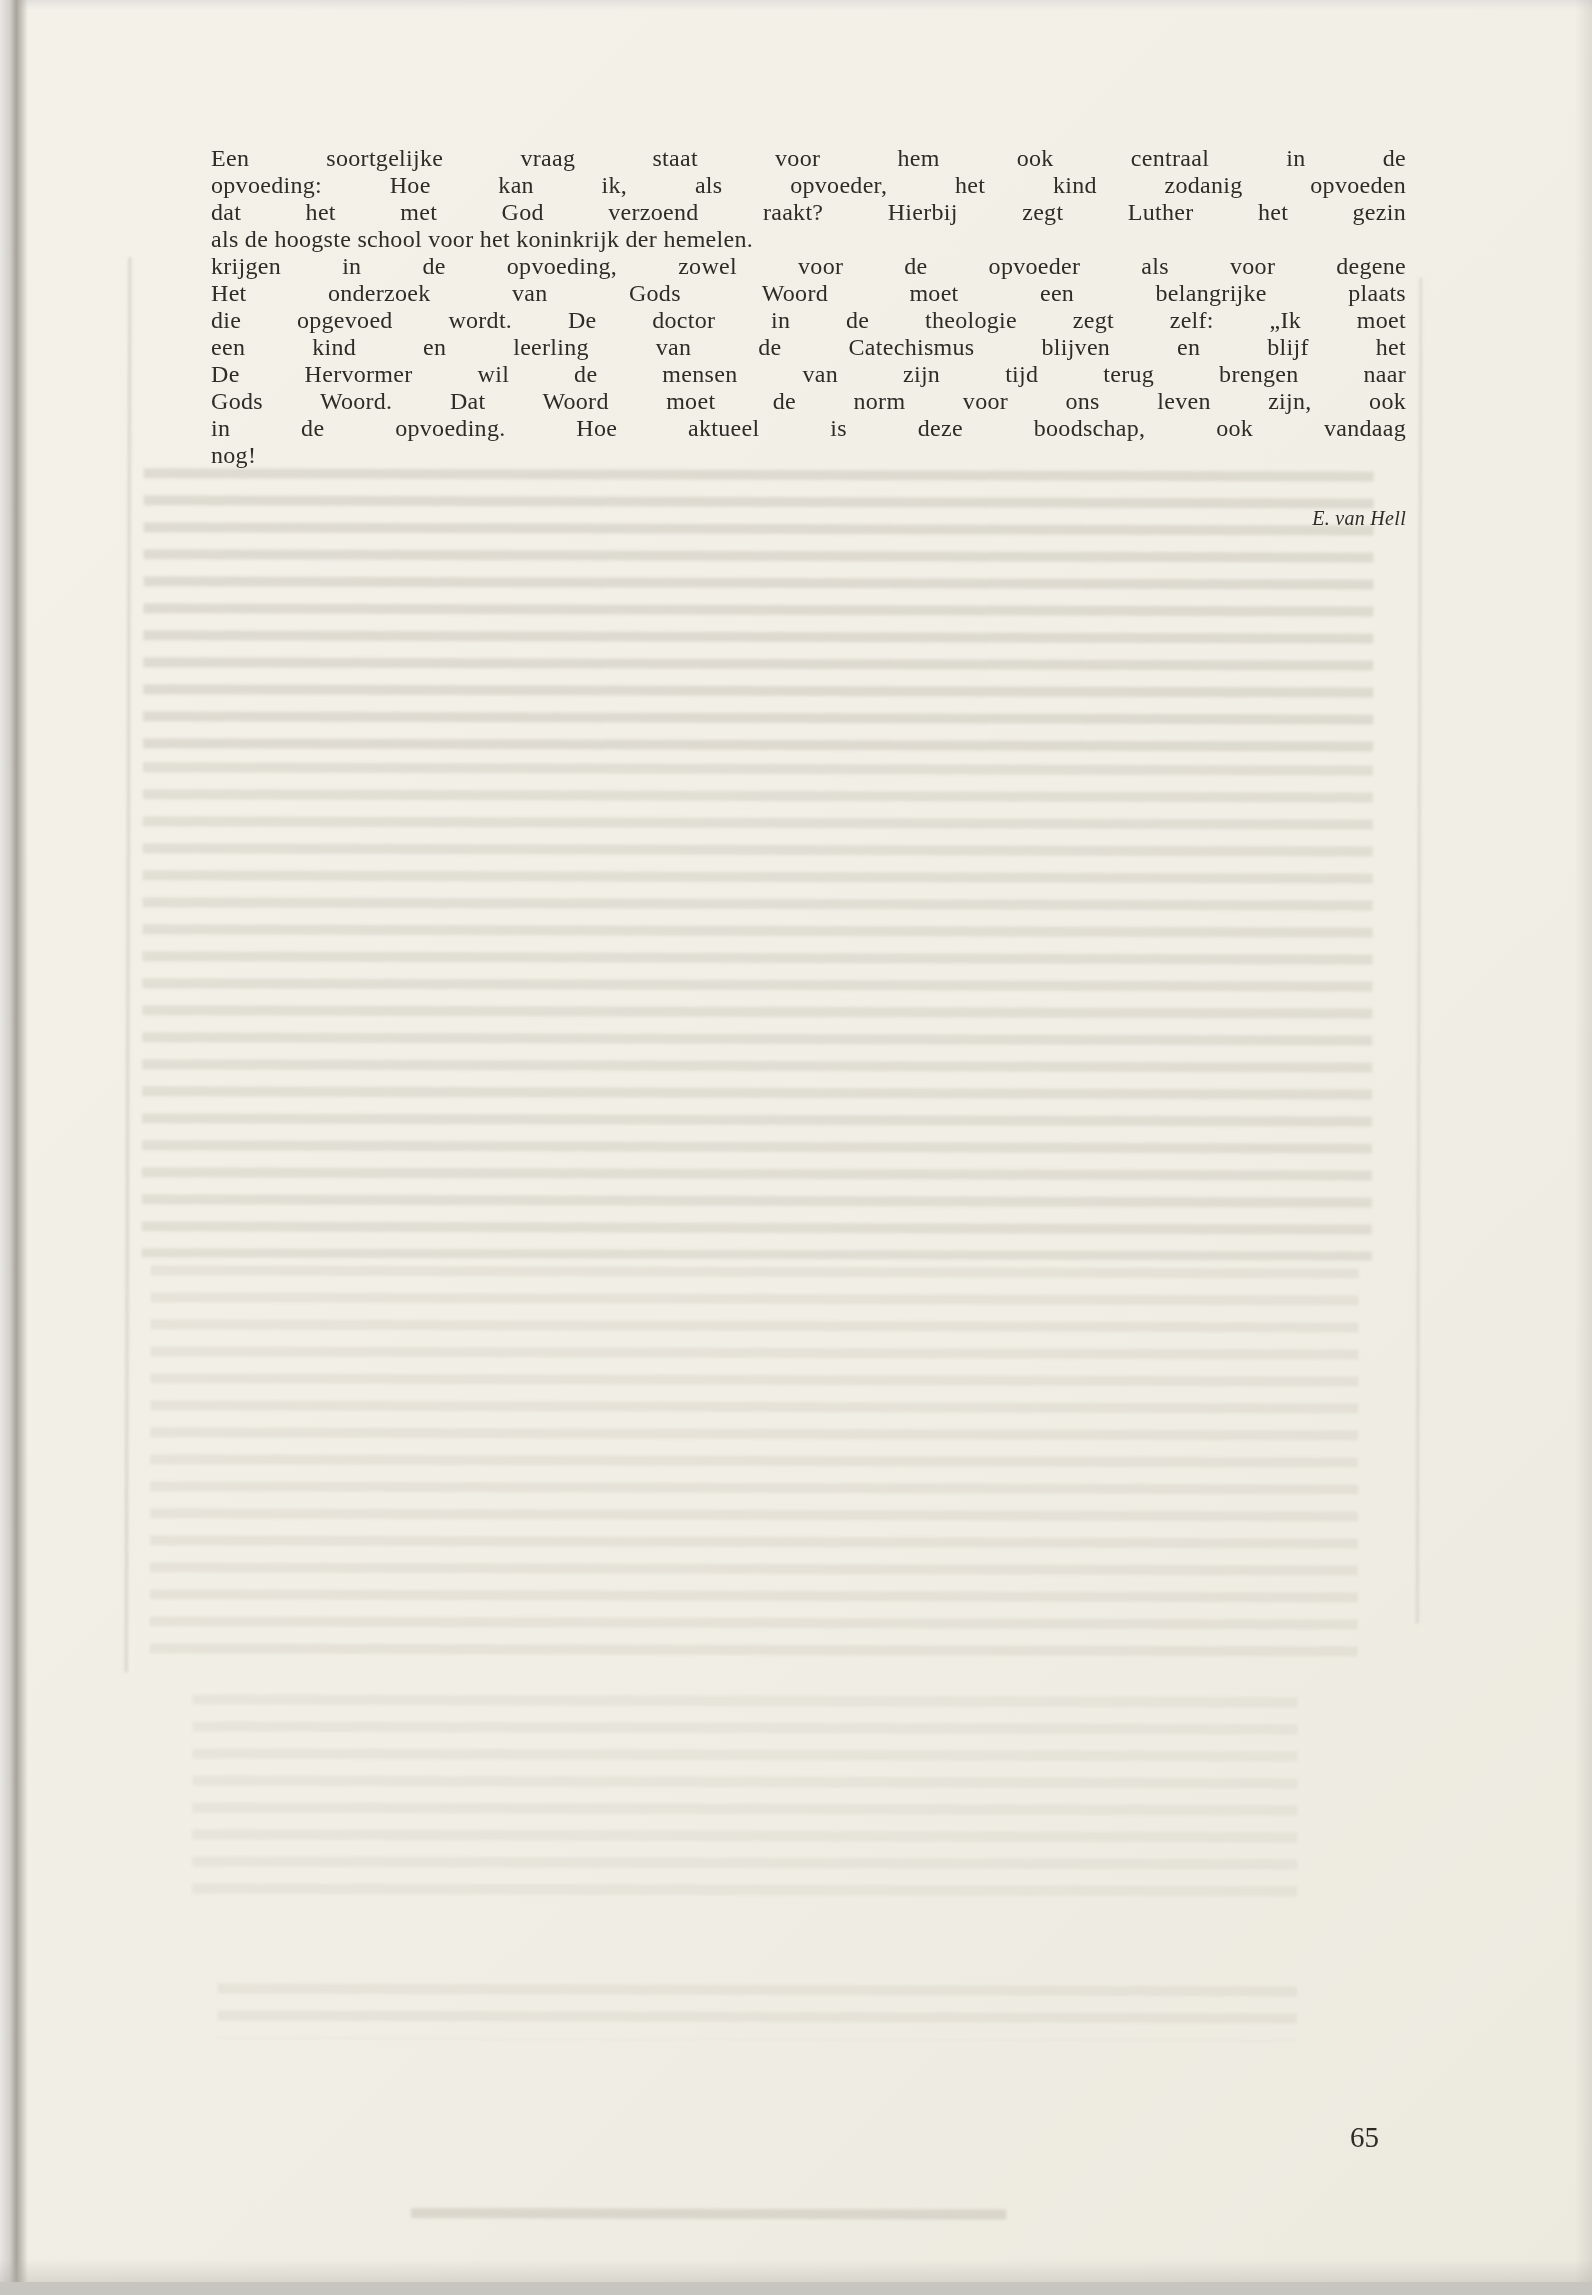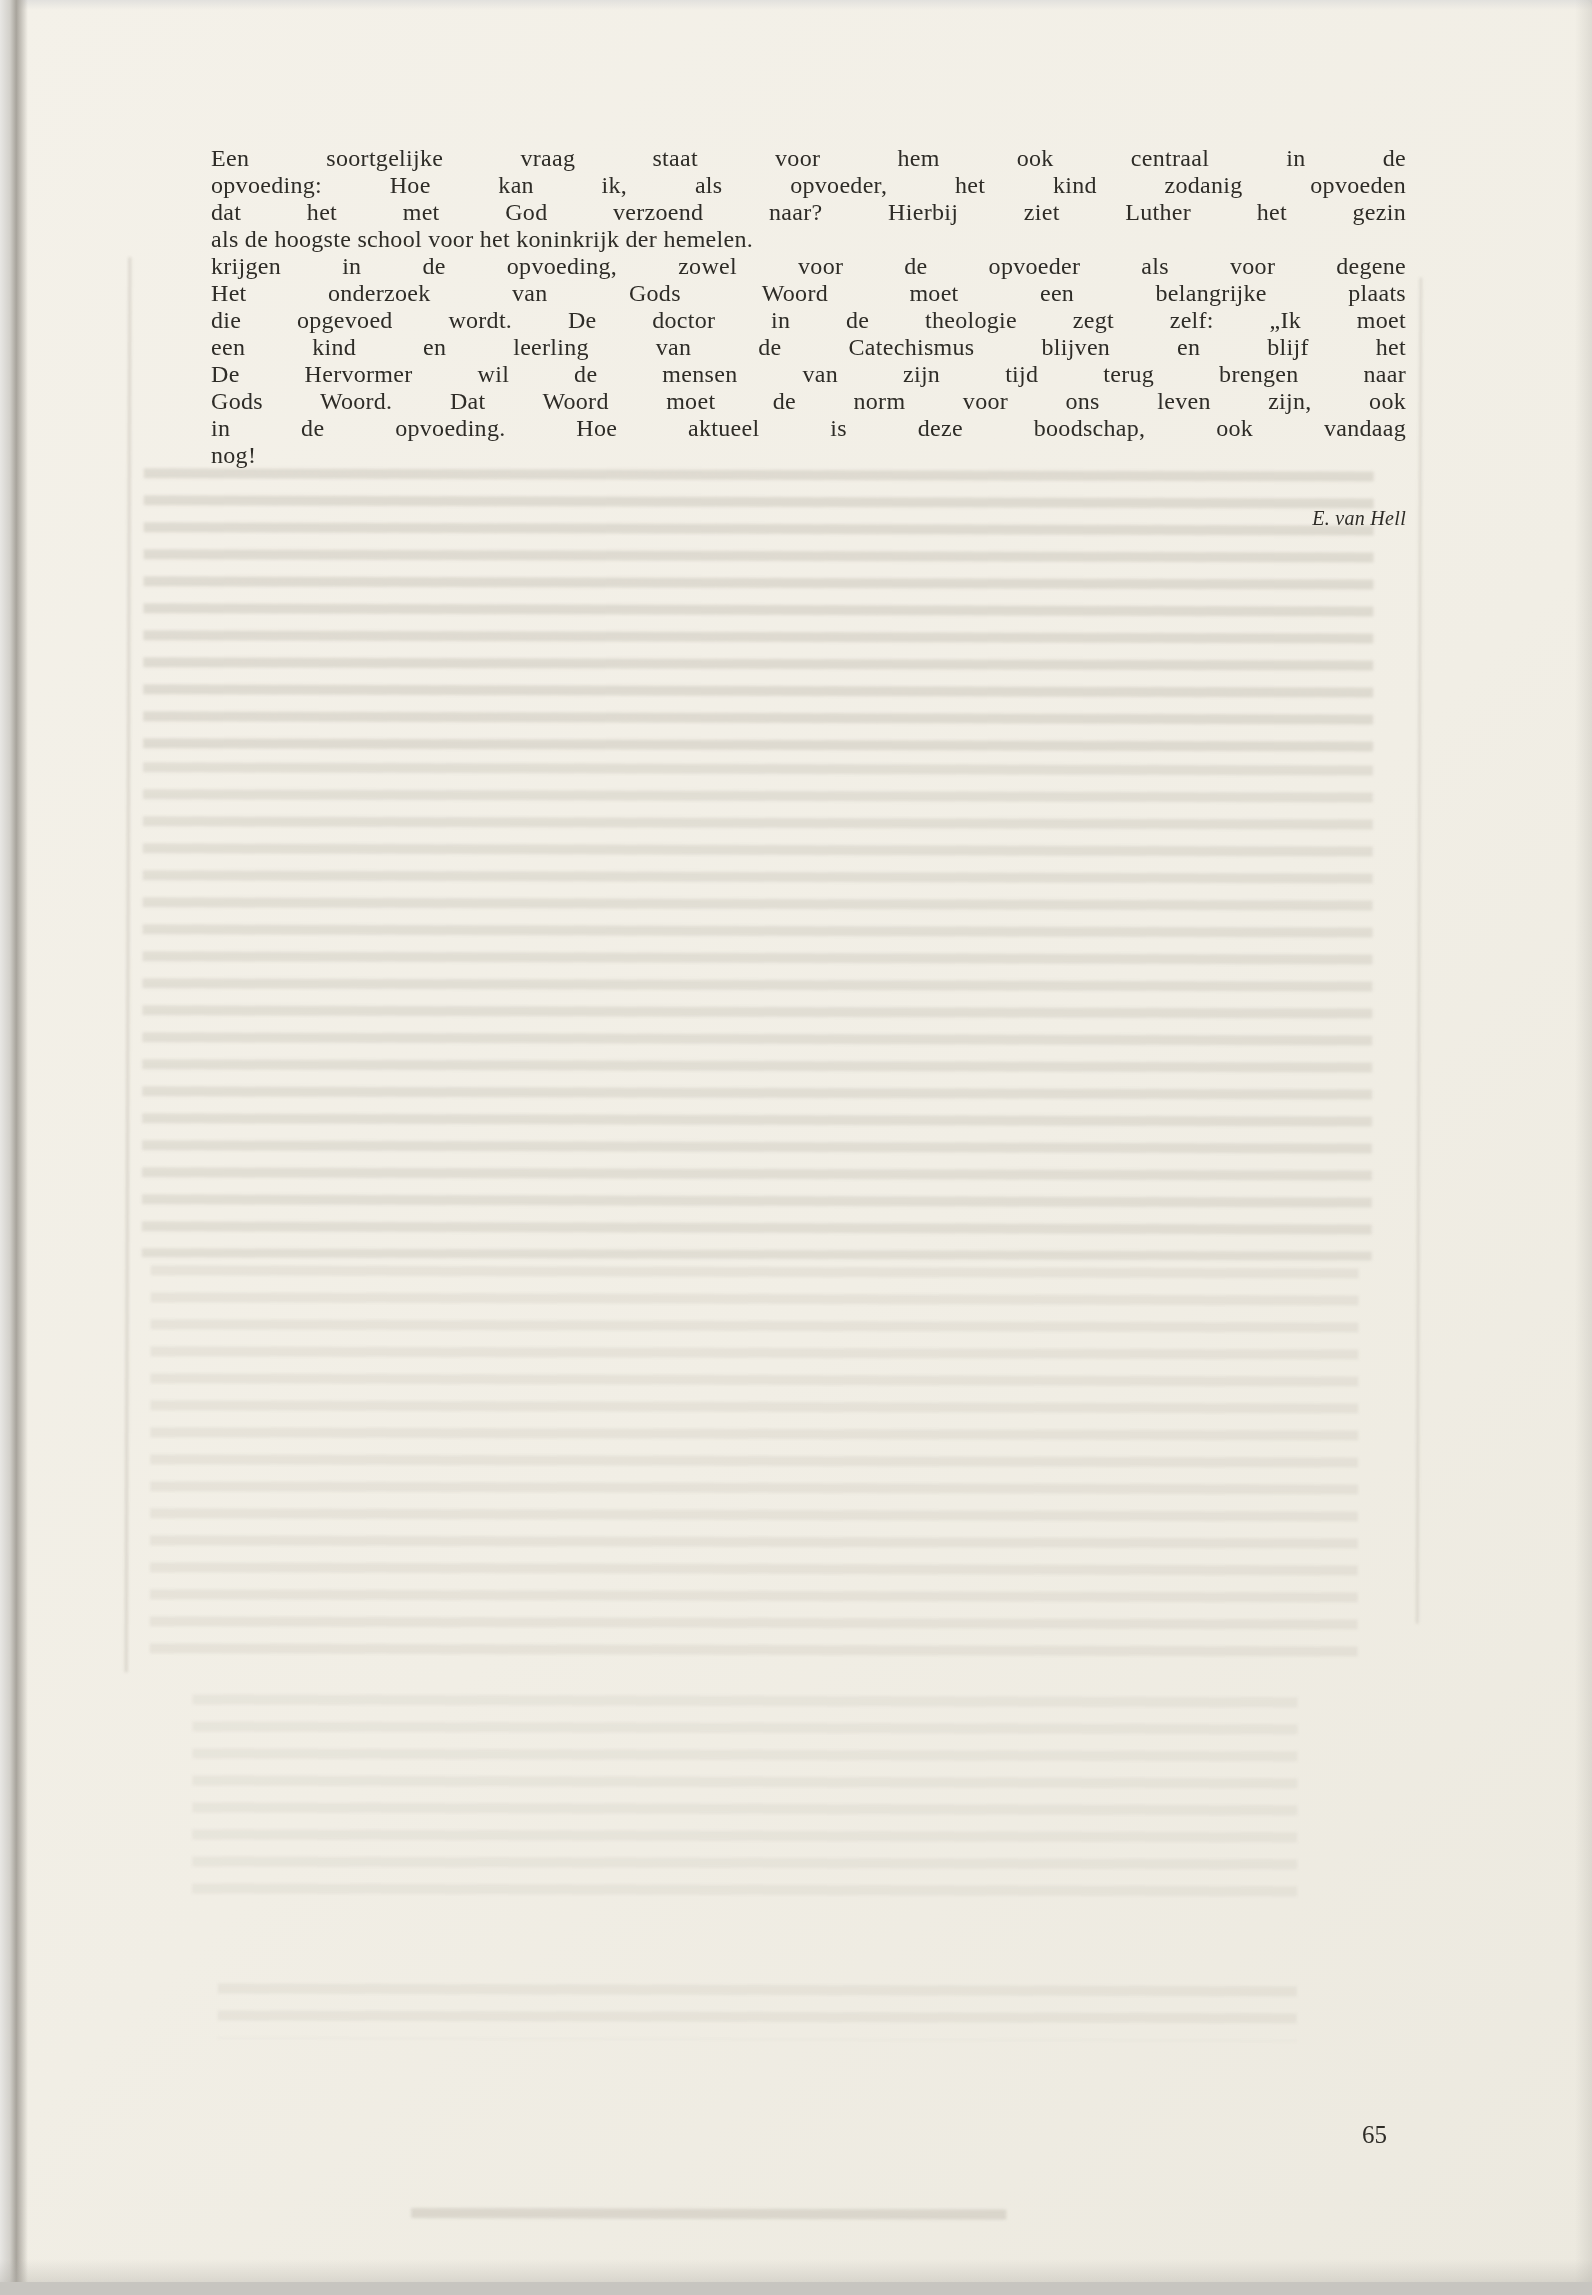--- a/index.html
+++ b/index.html
@@ -87,22 +87,22 @@
     text-align:left;
   }
   .signature{
     margin-top:36px;
     text-align:right;
     font-style:italic;
     font-size:20px;
     color:var(--ink);
   }
   .pageno{
-    position:absolute;right:205px;top:2121px;
-    font-size:25px;color:var(--ink);
+    position:absolute;right:213px;top:2121px;
+    font-size:29px;color:var(--ink);
   }
 </style>
 </head>
 <body>
 
 <div class="page">
 
   <div class="bleed">
     <div class="b b1"></div>
     <div class="b b2"></div>
@@ -110,21 +110,21 @@
     <div class="b b4"></div>
     <div class="b b5"></div>
     <div class="b b6"></div>
     <div class="vline v1"></div>
     <div class="vline v2"></div>
   </div>
 
   <div class="textblock">
     <div class="jl">Een soortgelijke vraag staat voor hem ook centraal in de</div>
     <div class="jl">opvoeding: Hoe kan ik, als opvoeder, het kind zodanig opvoeden</div>
-    <div class="jl">dat het met God verzoend naar? Hierbij ziet Luther het gezin</div>
+    <div class="jl">dat het met God verzoend raakt? Hierbij zegt Luther het gezin</div>
     <div class="ll">als de hoogste school voor het koninkrijk der hemelen.</div>
     <div class="jl">krijgen in de opvoeding, zowel voor de opvoeder als voor degene</div>
     <div class="jl">Het onderzoek van Gods Woord moet een belangrijke plaats</div>
     <div class="jl">die opgevoed wordt. De doctor in de theologie zegt zelf: „Ik moet</div>
     <div class="jl">een kind en leerling van de Catechismus blijven en blijf het</div>
     <div class="jl">De Hervormer wil de mensen van zijn tijd terug brengen naar</div>
     <div class="jl">Gods Woord. Dat Woord moet de norm voor ons leven zijn, ook</div>
     <div class="jl">in de opvoeding. Hoe aktueel is deze boodschap, ook vandaag</div>
     <div class="ll">nog!</div>
 

